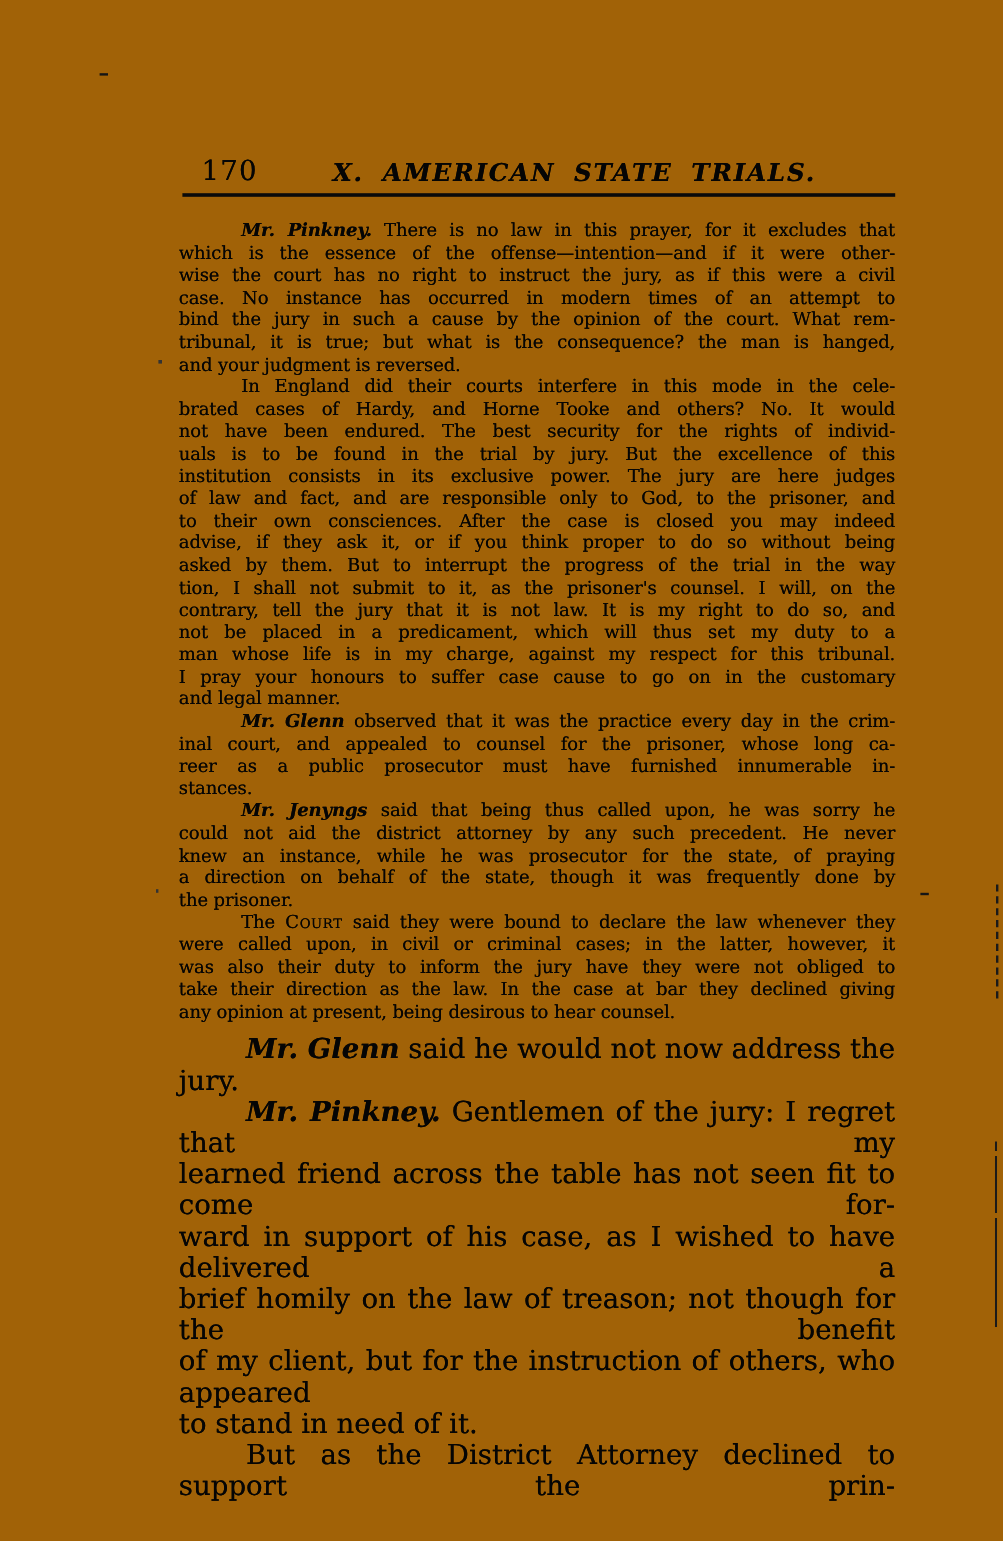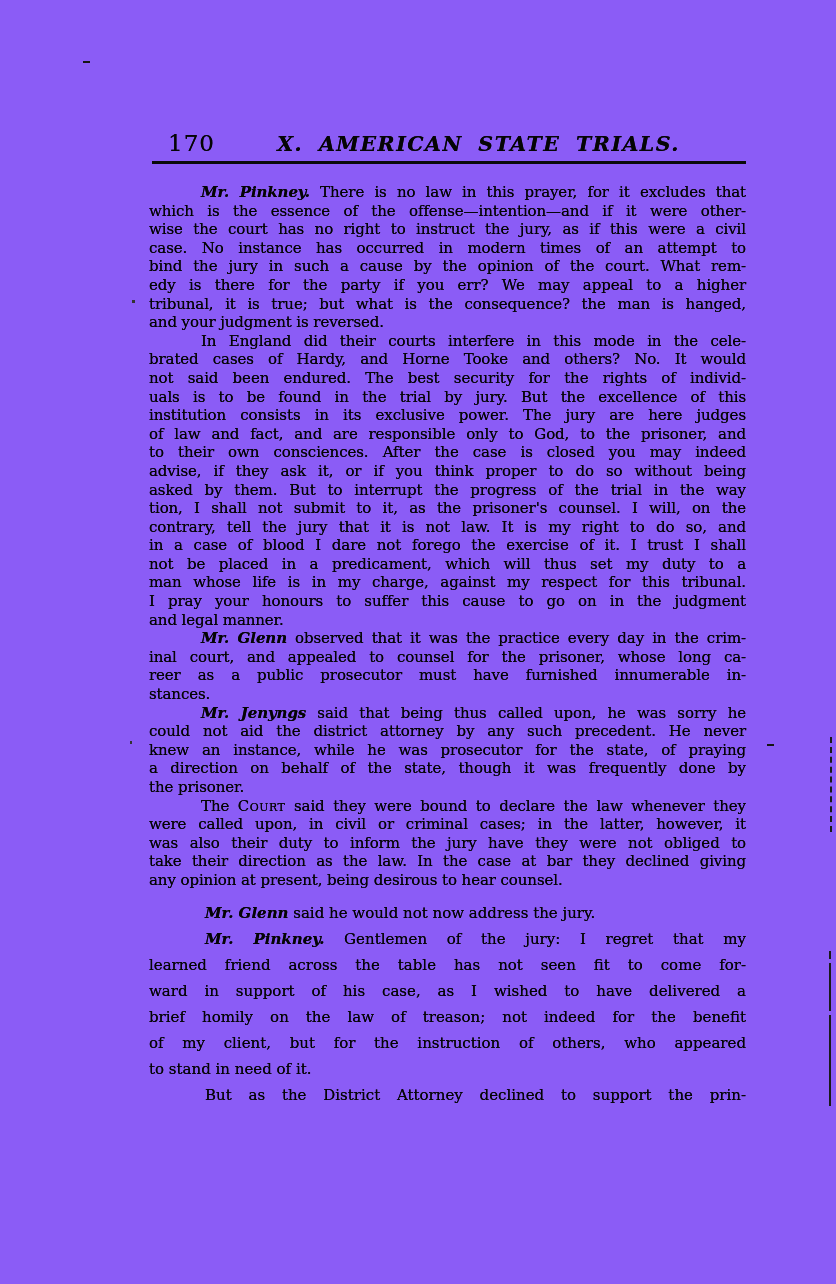--- a/index.html
+++ b/index.html
@@ -1,19 +1,19 @@
 <!DOCTYPE html>
 <html><head>
 <meta charset="utf-8">
 <style>
   html,body{margin:0;padding:0;background:#e8e8e8;}
   .page{
     position:relative;
     width:836px;height:1284px;
-    background:#8b5cf6;
+    background:#a16207;
     font-family:"DejaVu Serif","Liberation Serif",serif;
     color:#050505;
     overflow:hidden;
     text-shadow:0 0 0.4px rgba(0,0,0,0.85);
   }
   .running-head{position:absolute;top:0;left:0;width:100%;}
   .page-number{
     position:absolute;left:168px;top:130px;
     font-size:23px;letter-spacing:1px;
   }
@@ -28,21 +28,21 @@
     background:#0a0a0a;
   }
   .body-text{
     position:absolute;left:149px;top:183px;width:597px;
   }
   .small-section{
     font-size:15px;line-height:18.6px;letter-spacing:-0.1px;
   }
   .large-section{
     margin-top:10px;
-    font-size:15px;line-height:26px;
+    font-size:23px;line-height:26px;
   }
   .line{text-align:justify;text-align-last:left;}
   .line.j{text-align-last:justify;}
   .small-section .line.ind{text-indent:52px;}
   .large-section .line.ind{text-indent:56px;}
   .line em{font-style:italic;font-weight:600;}
   .sc{font-variant:small-caps;letter-spacing:0.5px;}
   
   .mark{position:absolute;background:#151515;}
   .mark-dash-topleft{left:83px;top:61px;width:7px;height:2px;}
@@ -70,40 +70,38 @@
   </div>
 
   <div class="body-text">
     <div class="small-section">
         <div>
           <div class="line j ind"><em>Mr. Pinkney.</em> There is no law in this prayer, for it excludes that</div>
           <div class="line j">which is the essence of the offense—intention—and if it were other-</div>
           <div class="line j">wise the court has no right to instruct the jury, as if this were a civil</div>
           <div class="line j">case. No instance has occurred in modern times of an attempt to</div>
           <div class="line j">bind the jury in such a cause by the opinion of the court. What rem-</div>
-          <div class="line j">edy is there for the party if you err? We may appeal to a higher</div>
           <div class="line j">tribunal, it is true; but what is the consequence? the man is hanged,</div>
           <div class="line">and your judgment is reversed.</div>
         </div>
         <div>
           <div class="line j ind">In England did their courts interfere in this mode in the cele-</div>
           <div class="line j">brated cases of Hardy, and Horne Tooke and others? No. It would</div>
-          <div class="line j">not said been endured. The best security for the rights of individ-</div>
+          <div class="line j">not have been endured. The best security for the rights of individ-</div>
           <div class="line j">uals is to be found in the trial by jury. But the excellence of this</div>
           <div class="line j">institution consists in its exclusive power. The jury are here judges</div>
           <div class="line j">of law and fact, and are responsible only to God, to the prisoner, and</div>
           <div class="line j">to their own consciences. After the case is closed you may indeed</div>
           <div class="line j">advise, if they ask it, or if you think proper to do so without being</div>
           <div class="line j">asked by them. But to interrupt the progress of the trial in the way</div>
           <div class="line j">tion, I shall not submit to it, as the prisoner's counsel. I will, on the</div>
           <div class="line j">contrary, tell the jury that it is not law. It is my right to do so, and</div>
-          <div class="line j">in a case of blood I dare not forego the exercise of it. I trust I shall</div>
           <div class="line j">not be placed in a predicament, which will thus set my duty to a</div>
           <div class="line j">man whose life is in my charge, against my respect for this tribunal.</div>
-          <div class="line j">I pray your honours to suffer this cause to go on in the judgment</div>
+          <div class="line j">I pray your honours to suffer case cause to go on in the customary</div>
           <div class="line">and legal manner.</div>
         </div>
         <div>
           <div class="line j ind"><em>Mr. Glenn</em> observed that it was the practice every day in the crim-</div>
           <div class="line j">inal court, and appealed to counsel for the prisoner, whose long ca-</div>
           <div class="line j">reer as a public prosecutor must have furnished innumerable in-</div>
           <div class="line">stances.</div>
         </div>
         <div>
           <div class="line j ind"><em>Mr. Jenyngs</em> said that being thus called upon, he was sorry he</div>
@@ -121,21 +119,21 @@
         </div>
       </div>
     <div class="large-section">
         <div>
           <div class="line ind"><em>Mr. Glenn</em> said he would not now address the jury.</div>
         </div>
         <div>
           <div class="line j ind"><em>Mr. Pinkney.</em> Gentlemen of the jury: I regret that my</div>
           <div class="line j">learned friend across the table has not seen fit to come for-</div>
           <div class="line j">ward in support of his case, as I wished to have delivered a</div>
-          <div class="line j">brief homily on the law of treason; not indeed for the benefit</div>
+          <div class="line j">brief homily on the law of treason; not though for the benefit</div>
           <div class="line j">of my client, but for the instruction of others, who appeared</div>
           <div class="line">to stand in need of it.</div>
         </div>
         <div>
           <div class="line j ind">But as the District Attorney declined to support the prin-</div>
         </div>
       </div>
   </div>
 
   <div class="mark mark-dash-topleft"></div>

